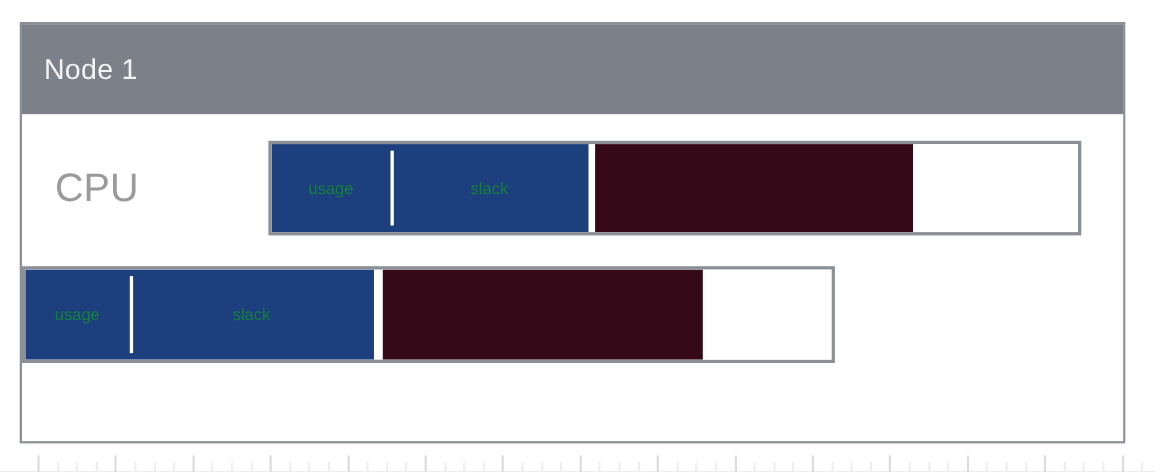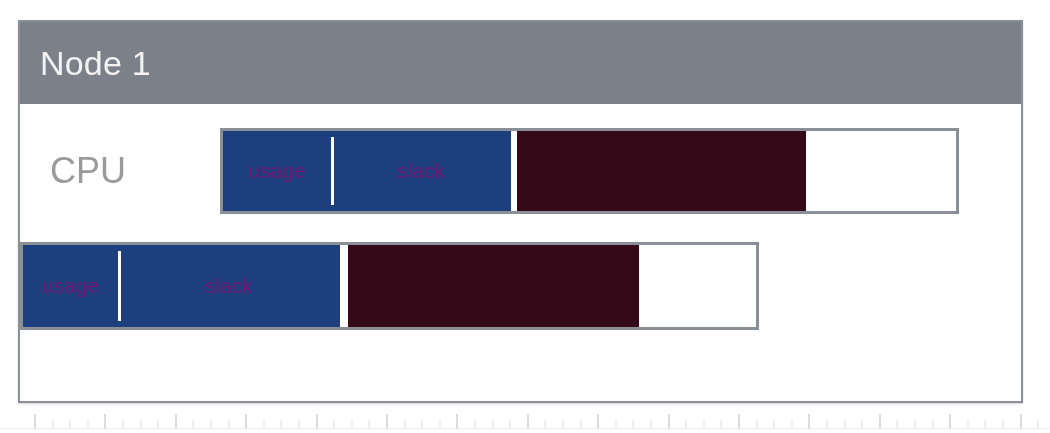--- a/index.html
+++ b/index.html
@@ -32,21 +32,21 @@
     height: 82px;
     background: #7c8088;
     display: flex;
     align-items: center;
     padding-left: 20px;
     box-sizing: border-box;
   }
 
   #card-title {
     color: #f2f2f2;
-    font-size: 34px;
+    font-size: 26px;
     font-weight: 400;
     letter-spacing: 0.2px;
     line-height: 1;
   }
 
   #card-body {
     position: relative;
     height: 297px;
     background: #ffffff;
     padding: 0;
@@ -57,21 +57,21 @@
     position: absolute;
     left: 0;
     right: 0;
     display: flex;
     align-items: center;
   }
   #row-cpu    { top: 22px;  height: 90px; }
   #row-memory { top: 137px; height: 90px; }
 
   .metric-label {
-    width: 200px;
+    width: 224px;
     padding-left: 30px;
     box-sizing: border-box;
     color: #9a9a9a;
     font-size: 36px;
     font-weight: 400;
     line-height: 1;
     white-space: nowrap;
   }
 
   
@@ -103,22 +103,22 @@
     background: #ffffff;
   }
 
   .seg-text {
     position: absolute;
     top: 0;
     bottom: 0;
     display: flex;
     align-items: center;
     justify-content: center;
-    color: #701a75;
-    font-size: 21px;
+    color: #15803d;
+    font-size: 15px;
     font-weight: 400;
     pointer-events: none;
     white-space: nowrap;
     border-radius: 24px;
   }
 
   
   #ruler {
     position: absolute;
     left: 0;

